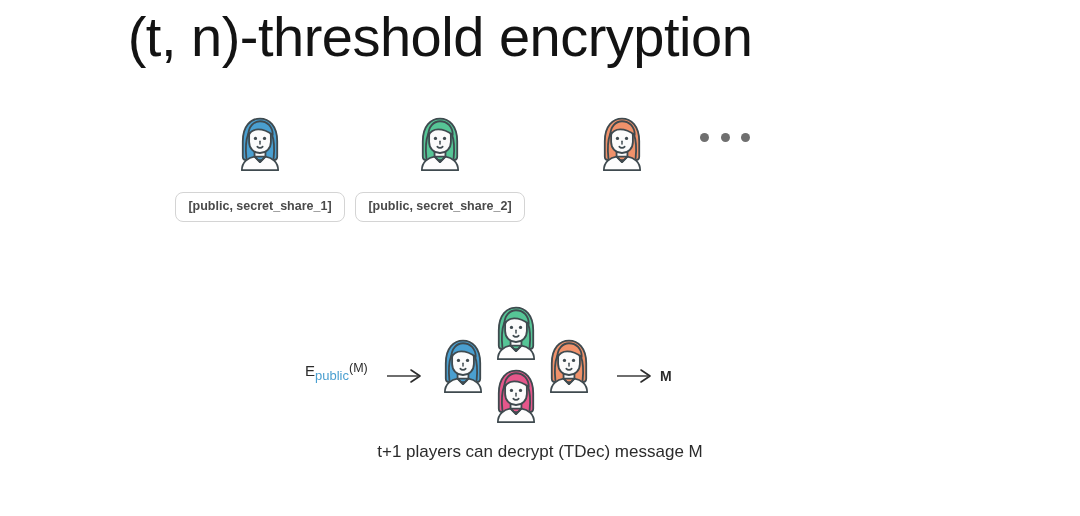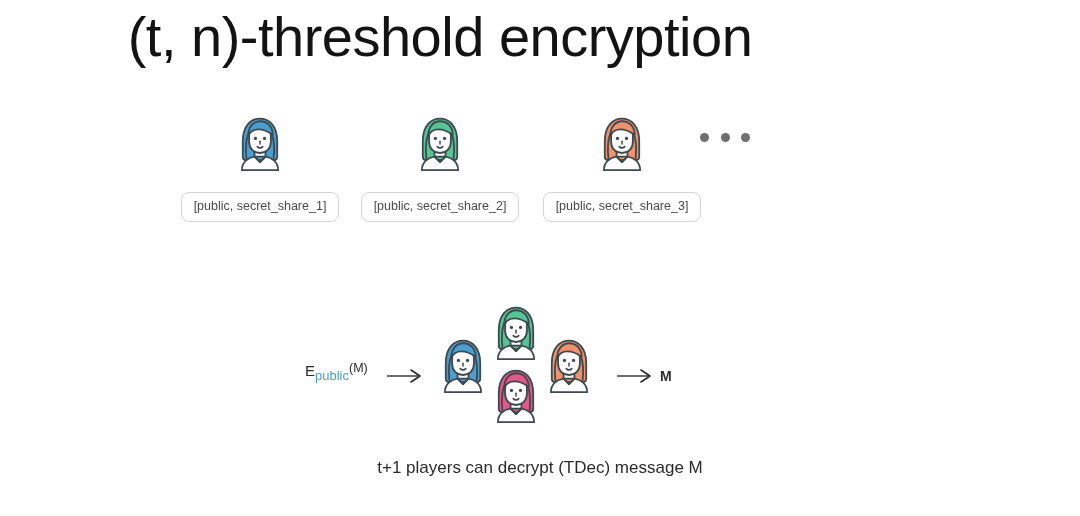--- a/index.html
+++ b/index.html
@@ -30,20 +30,21 @@
     white-space: nowrap;
   }
 
   
   #share-row {
     position: absolute;
     top: 110px;
     left: 0;
     width: 952px;
     height: 100px;
+    font-weight: bold;
   }
   .share-holder {
     position: absolute;
     top: 0;
     width: 170px;
     display: flex;
     flex-direction: column;
     align-items: center;
   }
   .share-holder .avatar-slot {
@@ -139,21 +140,21 @@
   }
   #avatar-cluster .cluster-avatar { position: absolute; }
   #cluster-top    { left: 59px;  top: 3px; }
   #cluster-left   { left: 6px;   top: 36px; }
   #cluster-right  { left: 112px; top: 36px; }
   #cluster-bottom { left: 59px;  top: 66px; }
 
   
   #caption {
     position: absolute;
-    top: 455px;
+    top: 439px;
     left: 0;
     width: 1080px;
     text-align: center;
     font-size: 17px;
     line-height: 26px;
     color: #2b2b2b;
   }
   #caption .caption-line { display: block; white-space: nowrap; }
 </style>
 </head>
@@ -249,21 +250,20 @@
     <path d="M45 22 C48 30 48 40 47 49" fill="none" stroke="#3f4a4f" stroke-width="2" stroke-linecap="round"></path>
 
     <circle cx="27" cy="27" r="1.8" fill="#3f4a4f"></circle>
     <circle cx="37" cy="27" r="1.8" fill="#3f4a4f"></circle>
 
     <path d="M32 30 L32 33" fill="none" stroke="#3f4a4f" stroke-width="1.6" stroke-linecap="round"></path>
 
     <path d="M29 36 C30.5 37.8 33.5 37.8 35 36" fill="none" stroke="#3f4a4f" stroke-width="1.8" stroke-linecap="round"></path>
   </svg>
       </div>
-      <div class="share-label">[public, secret_share_3]</div>
     </div>
   </div>
 
 <div id="ellipsis">
   <span class="dot" style="background: rgb(111, 111, 111);"></span>
   <span class="dot" style="background: rgb(111, 111, 111);"></span>
   <span class="dot" style="background: rgb(111, 111, 111);"></span>
 </div>
 
 <div id="equation-row">

